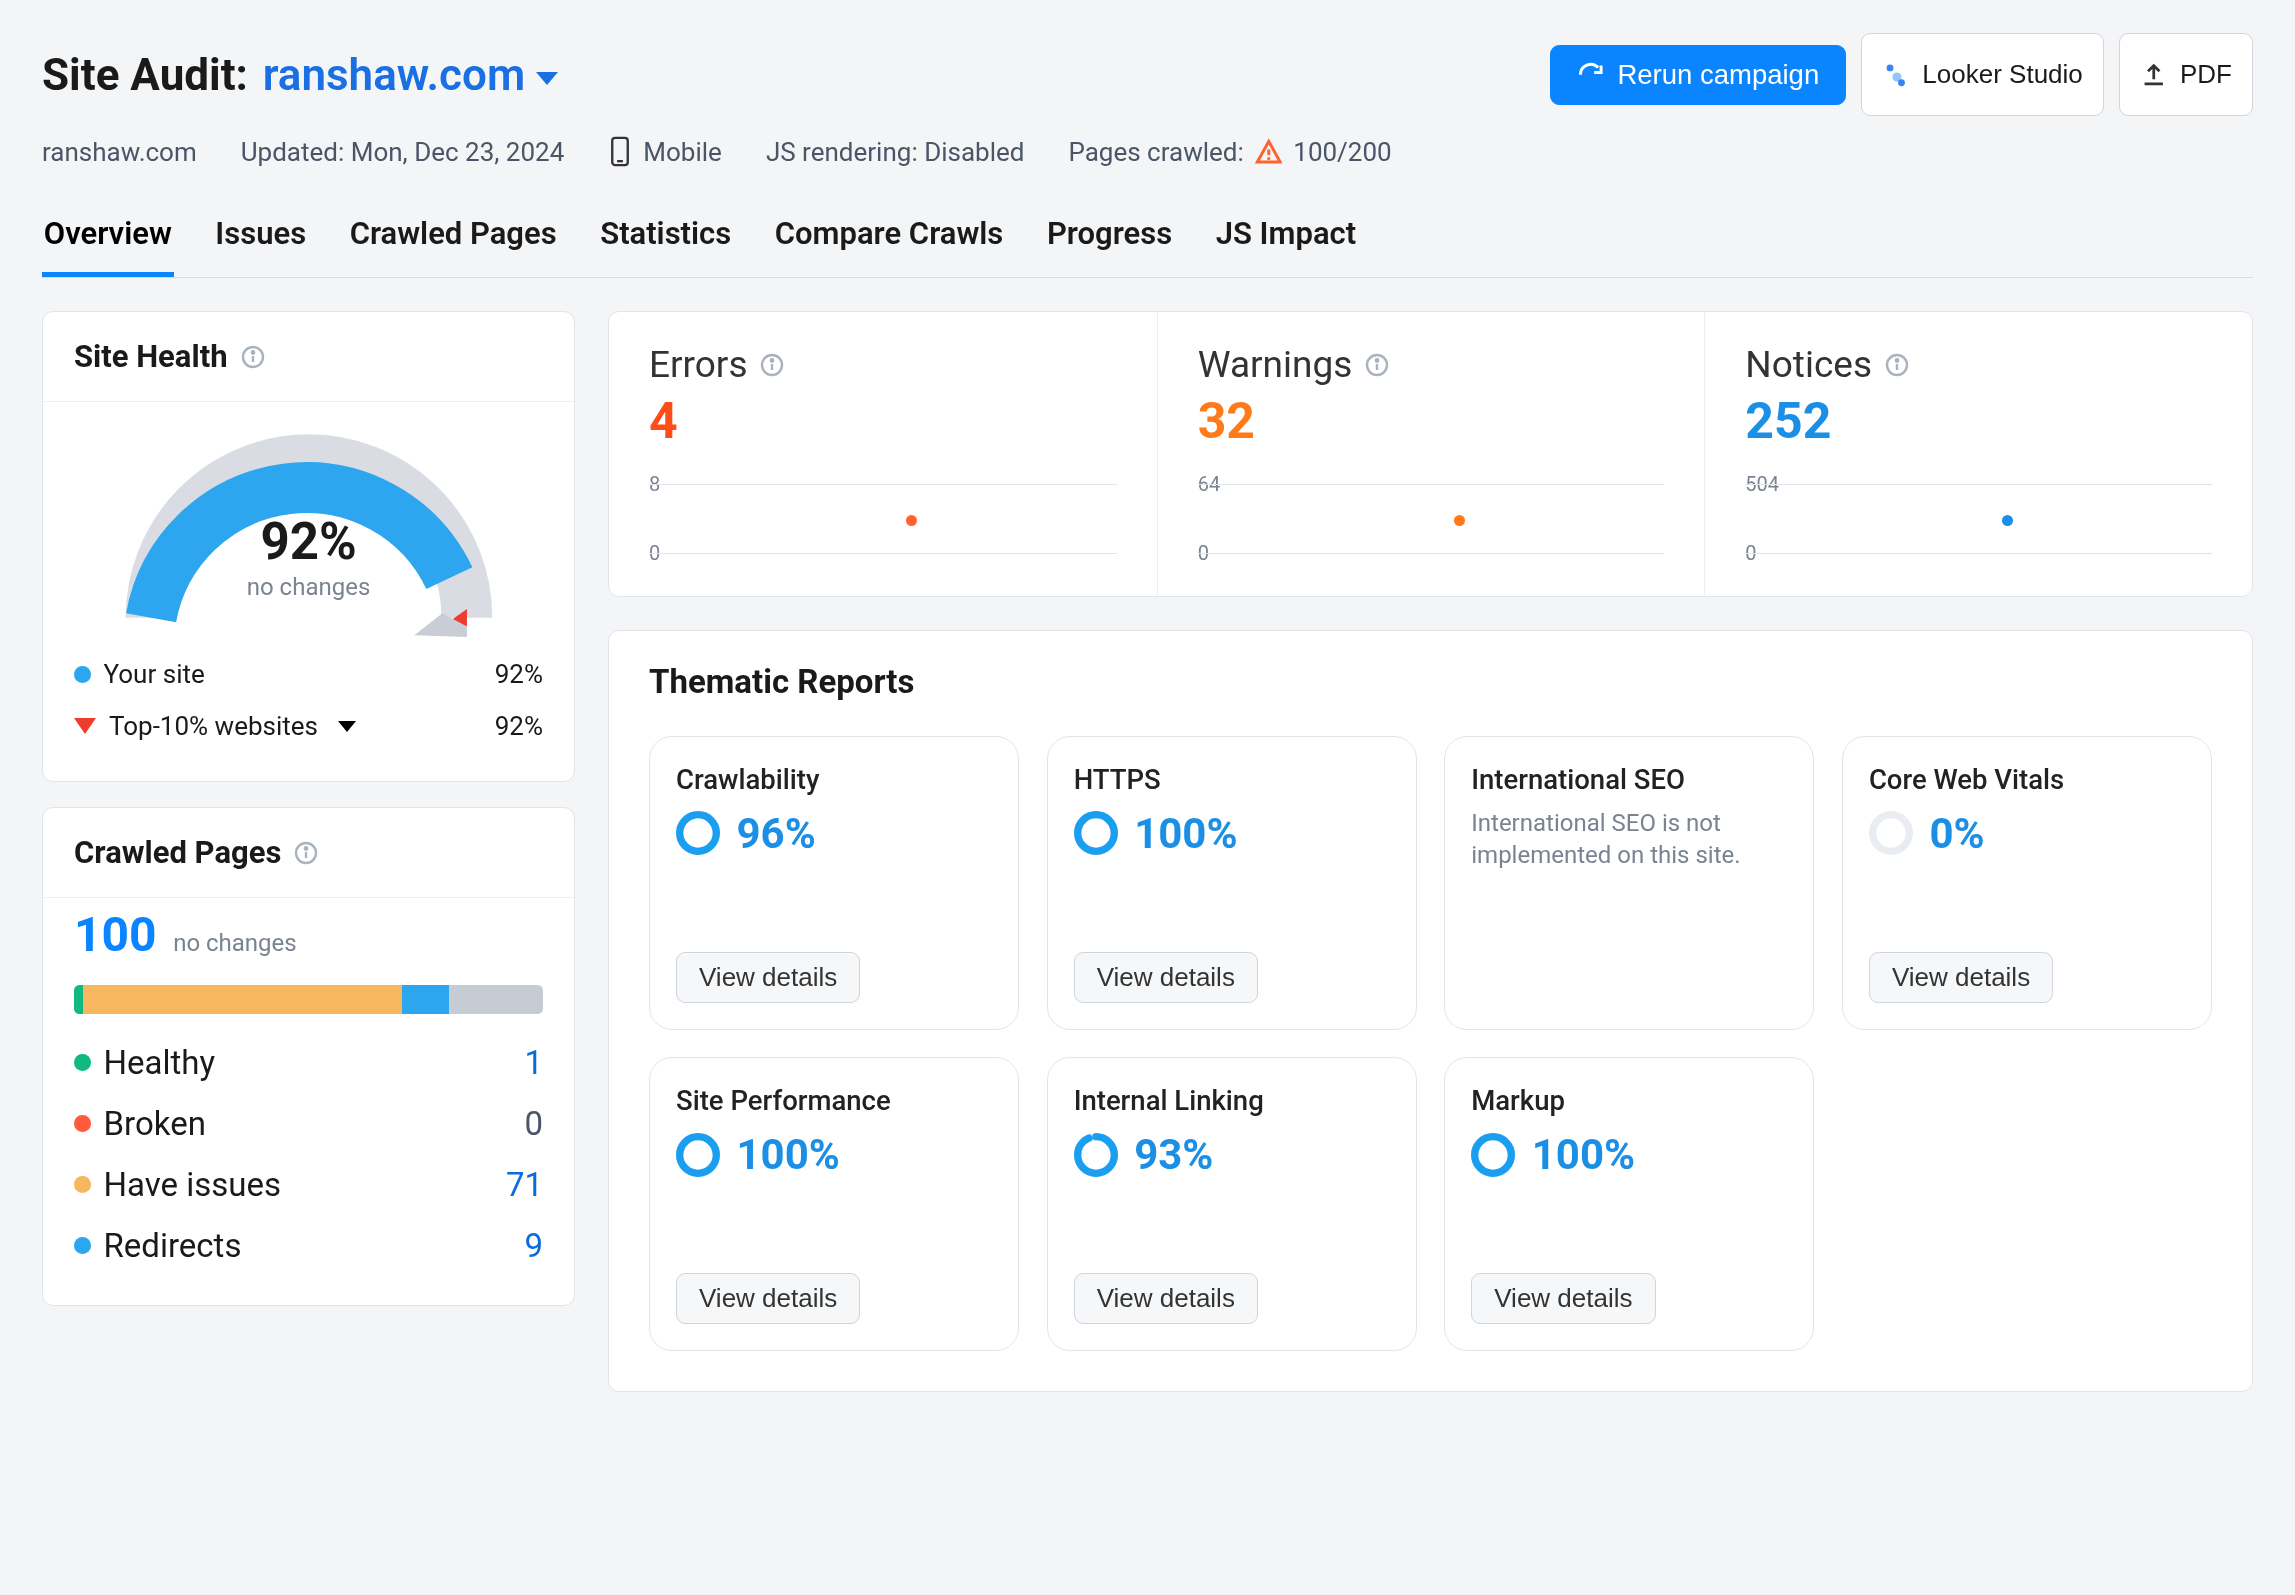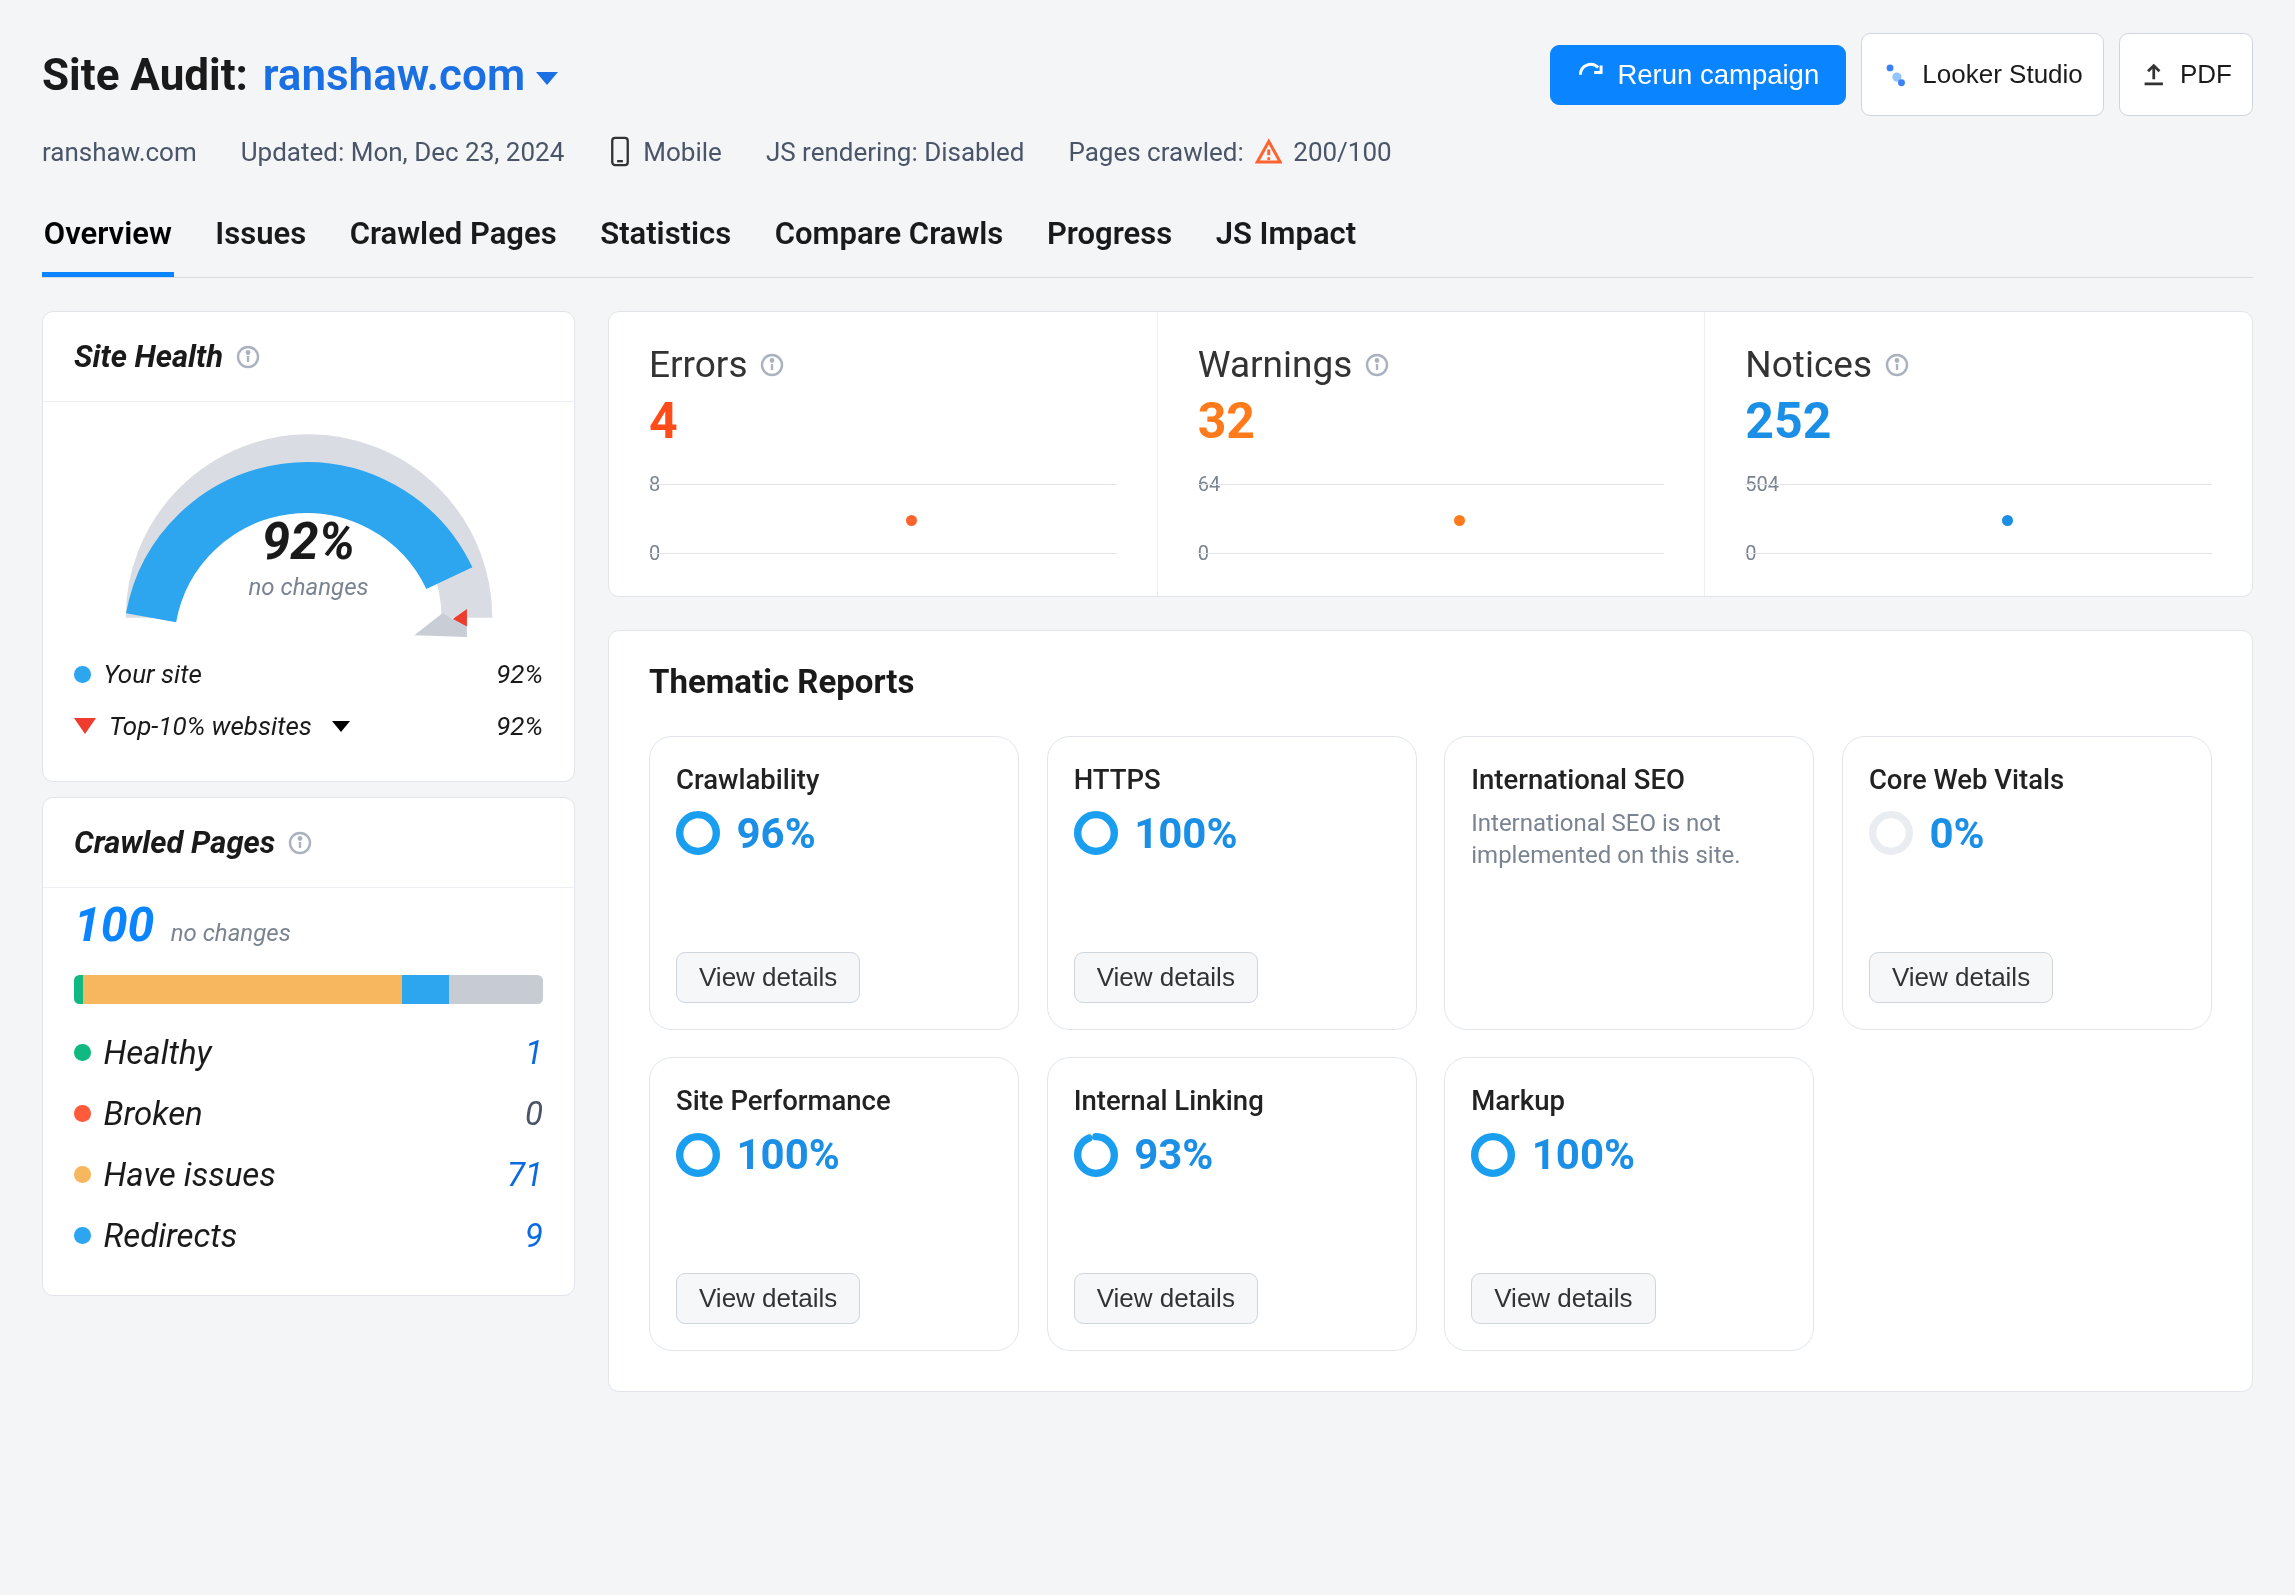--- a/index.html
+++ b/index.html
@@ -136,37 +136,37 @@
       <span>Mobile</span>
     </span>
     <span class="item">JS rendering: Disabled</span>
     <span class="item">
       <span>Pages crawled:</span>
       <svg width="27.5" height="27.5" viewBox="0 0 24 24" class="warn-tri">
           <path d="M12 3 2 21h20L12 3z" fill="none" stroke="#ff642e" stroke-width="2.6"></path>
           <line x1="12" y1="10" x2="12" y2="15" stroke="#ff642e" stroke-width="2.6"></line>
           <circle cx="12" cy="18" r="1.4" fill="#ff642e"></circle>
         </svg>
-      <span>200/100</span>
+      <span>100/200</span>
     </span>
   </div>
 
   <div class="tabs" id="tabs">
       <div class="tab active">Overview</div>
       <div class="tab">Issues</div>
       <div class="tab">Crawled Pages</div>
       <div class="tab">Statistics</div>
       <div class="tab">Compare Crawls</div>
       <div class="tab">Progress</div>
       <div class="tab">JS Impact</div>
     </div>
 
   <div class="grid">
 
-    <div style="display:flex;flex-direction:column;gap:15px;font-style:italic;">
+    <div style="display:flex;flex-direction:column;gap:25px;">
 
       <div class="card">
         <div class="card-hd">
           <h3>Site Health</h3>
           <span class="info-ic">
               <svg viewBox="0 0 24 24" fill="none" stroke="#aab2bf" stroke-width="2.4">
                 <circle cx="12" cy="12" r="10"></circle>
                 <line x1="12" y1="11" x2="12" y2="17"></line>
                 <circle cx="12" cy="7.5" r="1.2" fill="#aab2bf"></circle>
               </svg>

